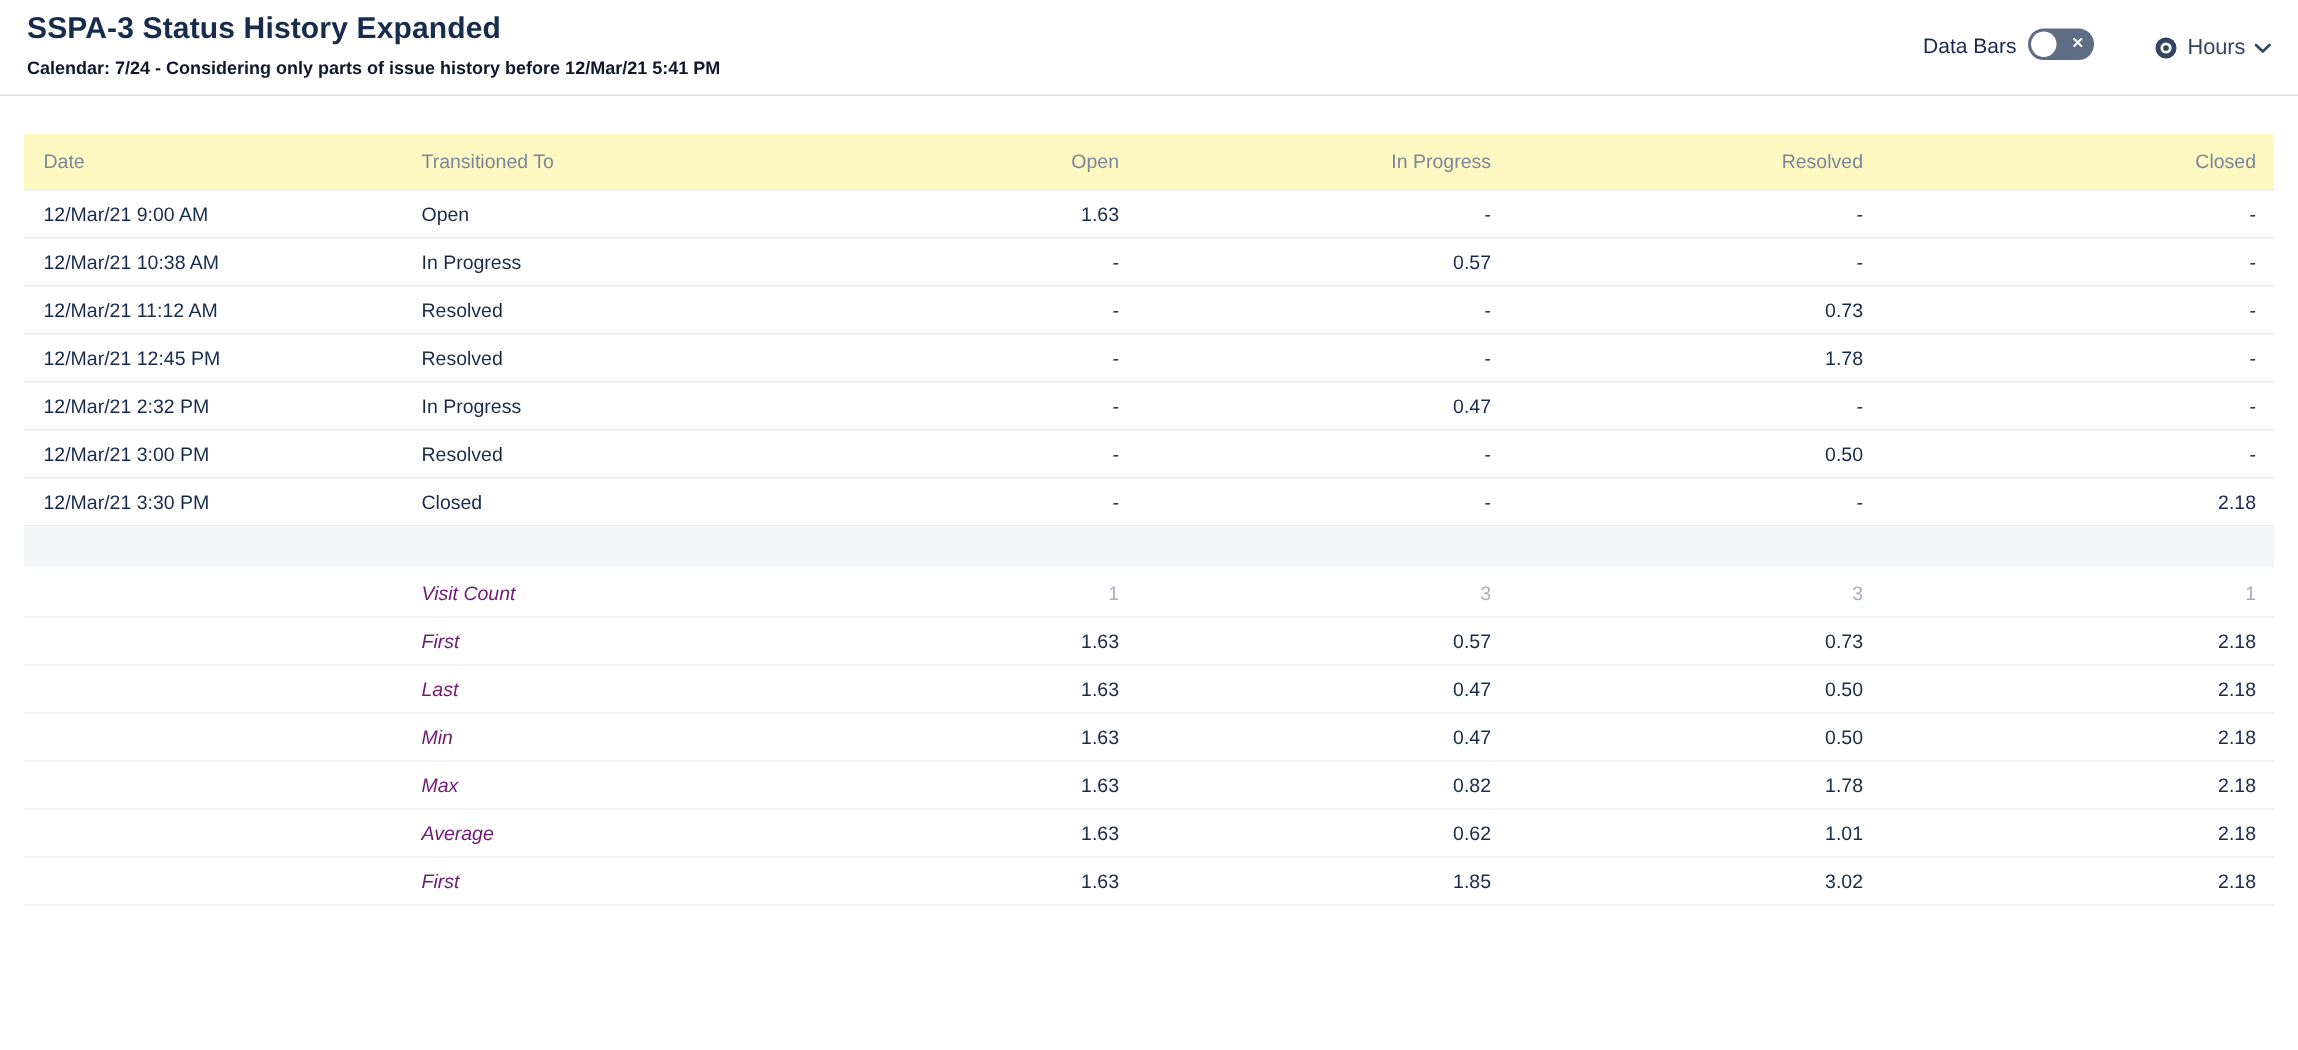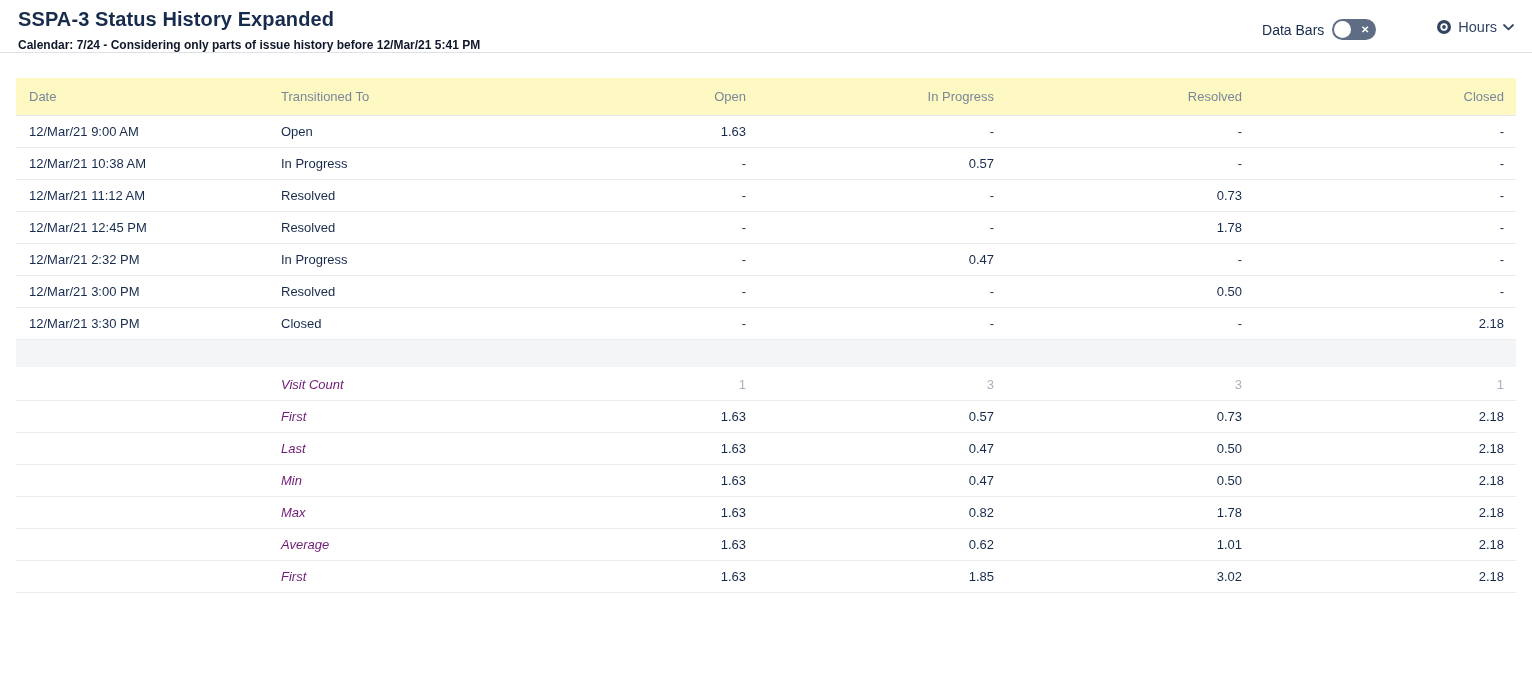--- a/index.html
+++ b/index.html
@@ -1,43 +1,43 @@
 <!DOCTYPE html>
 <html><head>
 <meta charset="utf-8">
 <style>
   * { margin: 0; padding: 0; box-sizing: border-box; }
   html, body { width: 1532px; height: 700px; background: #fff; overflow: hidden; }
   body { font-family: "Liberation Sans", sans-serif; color: #172B4D; }
 
   
   .page-header {
-    height: 53px;
+    height: 64px;
     display: flex;
     align-items: flex-start;
     justify-content: space-between;
     padding: 8px 18px 0 18px;
     border-bottom: 1px solid #DFE1E6;
   }
   .page-title {
     font-size: 20px;
     font-weight: 700;
     color: #172B4D;
     letter-spacing: .1px;
   }
   .page-subtitle {
     margin-top: 7px;
     font-size: 12px;
     font-weight: 700;
     color: #0f172a;
   }
   .header-controls {
     display: flex;
-    align-items: flex-start;
-    gap: 60px;
+    align-items: flex-end;
+    gap: 40px;
     margin-top: 11px;
   }
   .databars-group { display: flex; align-items: center; gap: 8px; }
   .databars-label { font-size: 14px; color: #172B4D; }
   .toggle {
     position: relative;
     width: 44px; height: 21px;
     background: #5E6C84;
     border-radius: 11px;
     cursor: pointer;

